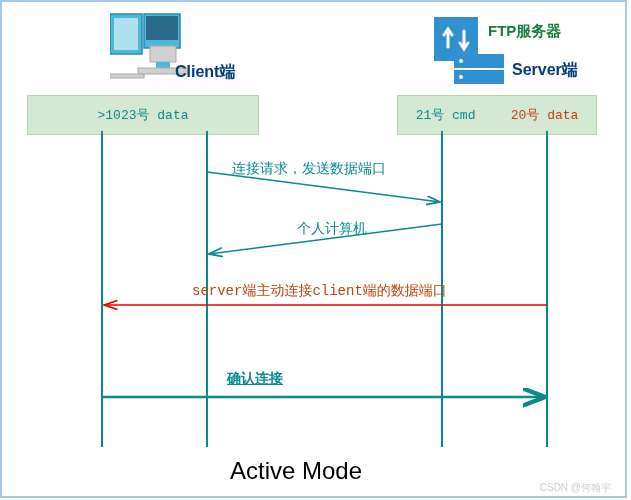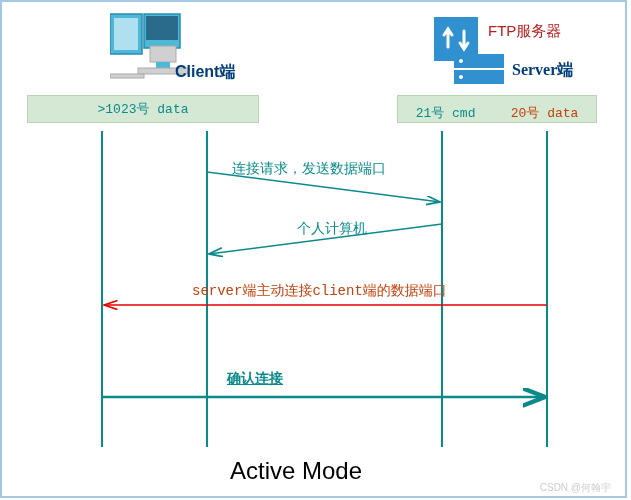--- a/index.html
+++ b/index.html
@@ -1,22 +1,22 @@
 <!DOCTYPE html>
 <html><head>
 <meta charset="utf-8">
 <style>
   * { box-sizing: border-box; margin: 0; padding: 0; }
   body { font-family: "Microsoft YaHei", Arial, sans-serif; background: #fff; width: 631px; height: 500px; position: relative; overflow: hidden; }
   .diagram { position: absolute; top: 0; left: 0; width: 627px; height: 498px; border: 2px solid #a3c8e8; }
   .abs { position: absolute; }
-  .port-box { background: #d5e8d4; border: 1px solid #b8d4b0; height: 28px; display: flex; align-items: center; justify-content: space-around; font-size: 13px; font-family: "Courier New", monospace; }
+  .port-box { background: #d5e8d4; border: 1px solid #b8d4b0; height: 40px; display: flex; align-items: center; justify-content: space-around; font-size: 13px; font-family: "Courier New", monospace; }
   .teal { color: #0a8a8a; }
   .red { color: #c2410c; }
-  .blue { color: #b91c1c; font-weight: normal; }
+  .blue { color: #15803d; font-weight: bold; }
   .darkblue { color: #003d7a; font-weight: bold; }
   .title { color: #000000; font-size: 24px; }
   .watermark { position: absolute; right: 20px; bottom: 5px; font-size: 10px; color: #ccc; }
   .label { font-size: 14px; white-space: nowrap; }
   svg.lines { position: absolute; top: 0; left: 0; width: 627px; height: 498px; pointer-events: none; }
 </style>
 </head>
 <body>
 
 <div class="diagram">
@@ -44,26 +44,26 @@
   </div>
   <div class="abs" style="left:452px; top:52px;">
     <svg width="50" height="30" viewBox="0 0 50 30">
       <rect x="0" y="0" width="50" height="14" fill="#3090d0"></rect>
       <rect x="0" y="16" width="50" height="14" fill="#3090d0"></rect>
       <circle cx="7" cy="7" r="2" fill="#fff"></circle>
       <circle cx="7" cy="23" r="2" fill="#fff"></circle>
     </svg>
   </div>
   <div class="abs blue label" style="left:486px; top:20px; font-size:15px;">FTP服务器</div>
-  <div class="abs darkblue label" style="left:510px; top:58px; font-size:16px;font-family:Liberation Serif, serif;">Server端</div>
+  <div class="abs darkblue label" style="left:510px; top:58px; font-size:16px;">Server端</div>
 
   <div class="abs port-box" style="left:25px; top:93px; width:232px;">
     <span class="teal">&gt;1023号 data</span>
   </div>
-  <div class="abs port-box" style="left:395px; top:93px; width:200px;align-items:flex-end;">
+  <div class="abs port-box" style="left:395px; top:93px; width:200px;">
     <span class="teal">21号 cmd</span>
     <span class="red">20号 data</span>
   </div>
 
   <svg class="lines">
     <defs>
       <marker id="ah-teal" markerWidth="10" markerHeight="10" refX="9" refY="3" orient="auto">
         <path d="M0,0 L9,3 L0,6" fill="none" stroke="#0a8a8a" stroke-width="1.2"></path>
       </marker>
       <marker id="ah-red" markerWidth="10" markerHeight="10" refX="9" refY="3" orient="auto">

